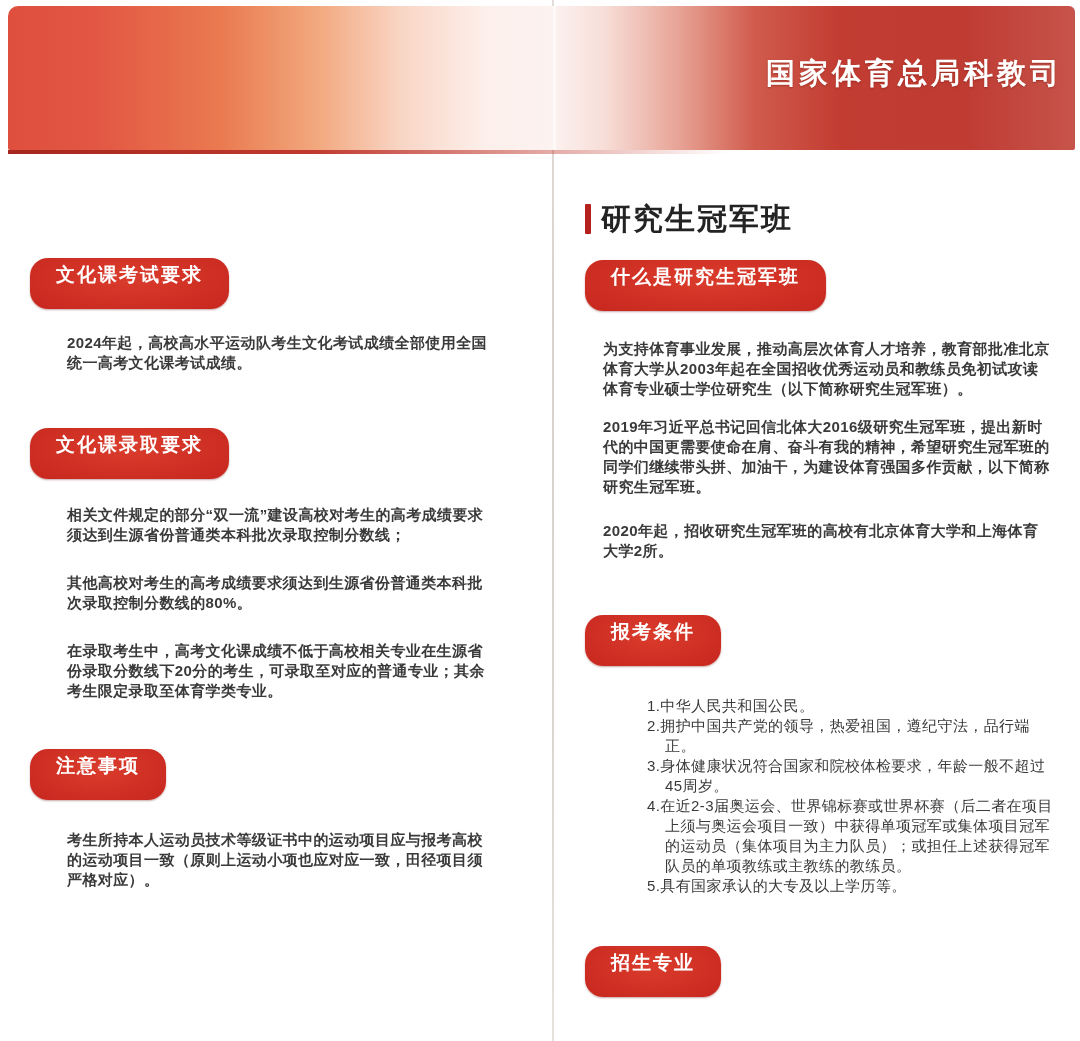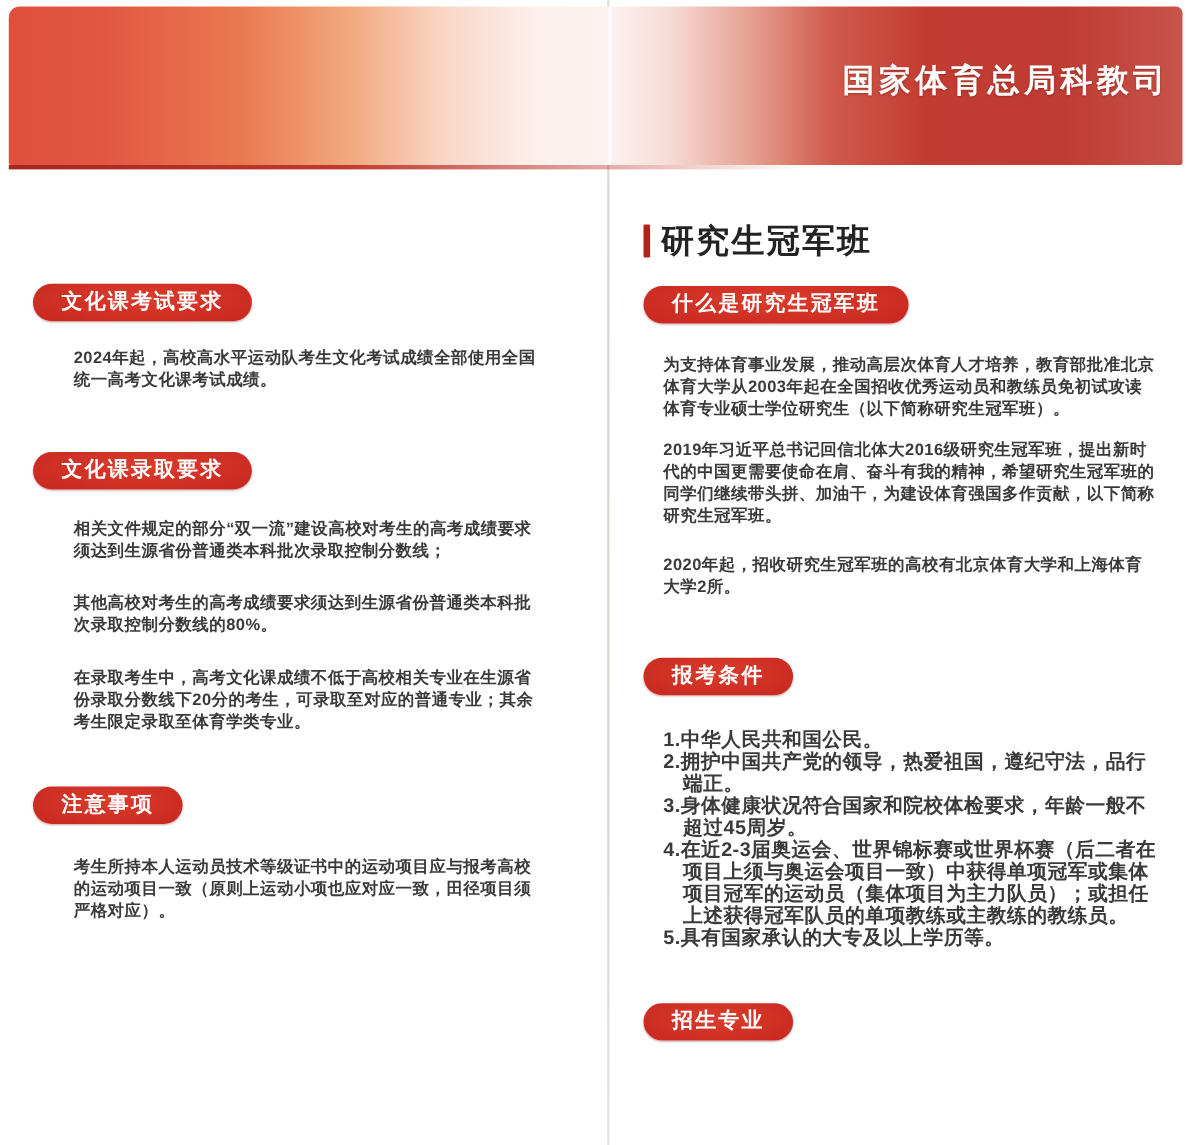--- a/index.html
+++ b/index.html
@@ -49,42 +49,42 @@
 
   
   .col { position:absolute; z-index:3; }
   .col-left  { left:30px;  top:258px; width:482px; }
   .col-right { left:585px; top:202px; width:468px; }
 
   
   .badge {
     display:inline-block;
     padding:0 26px;
-    height:34px; line-height:33px;
+    height:51px; line-height:33px;
     border-radius:18px;
     background:radial-gradient(120% 150% at 50% 38%, #da3c2c 0%, #c8281f 55%, #971a14 100%);
     color:#ffffff;
     font-size:19px; font-weight:bold; letter-spacing:2px;
     box-shadow:0 1px 2px rgba(90,10,5,.35);
     white-space:nowrap;
   }
 
   
   .body-text {
     font-size:15px; line-height:20px; font-weight:bold;
     color:#3a3a3a; letter-spacing:.4px;
   }
   .col-left  .body-text { margin-left:37px; width:430px; }
   .col-right .body-text { margin-left:18px; width:450px; }
 
   .list { list-style:none; }
   .list li {
-    font-size:18px; line-height:20px; font-weight:bold;
+    font-size:15px; line-height:20px; font-weight:normal;
     color:#3a3a3a; letter-spacing:.4px;
-    padding-left:18px; text-indent:-18px;
+    padding-left:18px; text-indent:-18px;margin-left:44px;
   }
 
   
   .page-title-row { display:flex; align-items:center; height:34px;font-family:Liberation Serif, serif; }
   .title-accent {
     width:6px; height:30px; background:#b5211c; margin-right:10px;
     border-radius:1px;
   }
   .page-title {
     font-size:30px; font-weight:bold; color:#232323; letter-spacing:2px;

